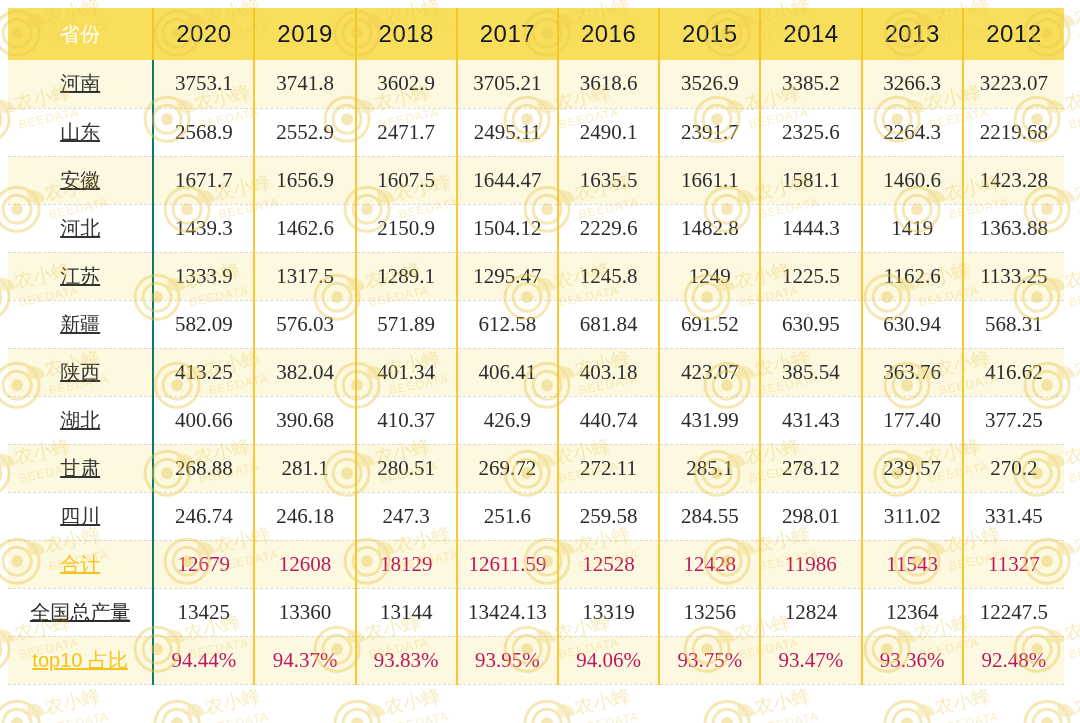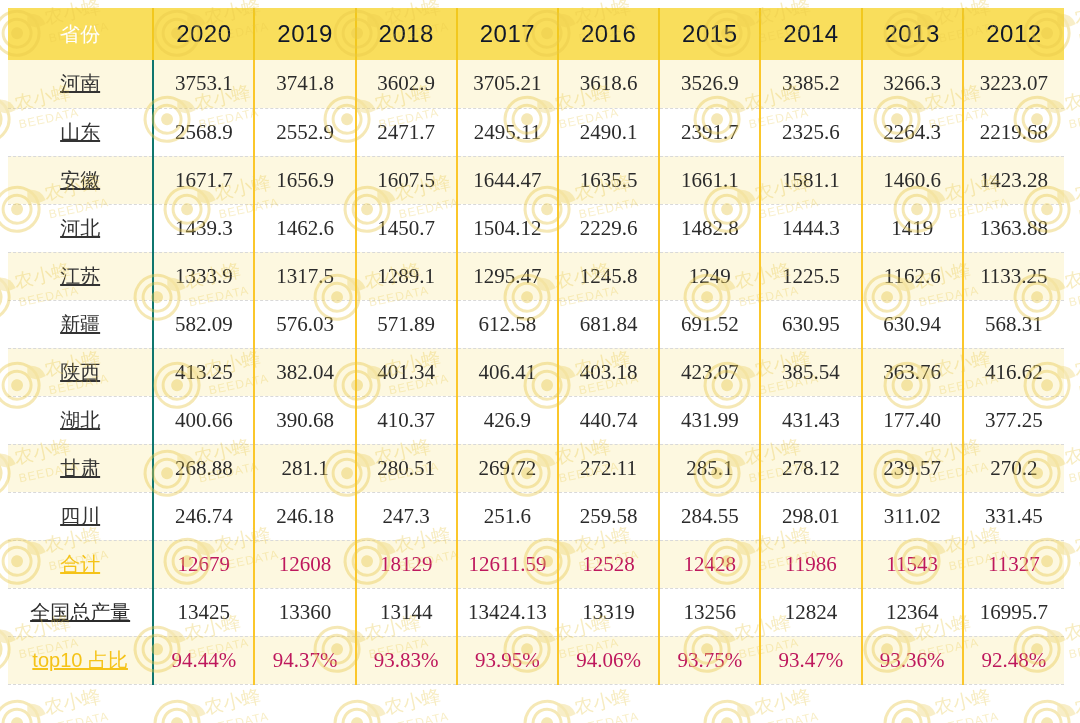--- a/index.html
+++ b/index.html
@@ -169,21 +169,21 @@
           <td>1635.5</td>
           <td>1661.1</td>
           <td>1581.1</td>
           <td>1460.6</td>
           <td>1423.28</td>
         </tr>
         <tr class="even">
           <td class="prov-cell">河北</td>
           <td>1439.3</td>
           <td>1462.6</td>
-          <td>1450.7</td>
+          <td>2150.9</td>
           <td>1504.12</td>
           <td>2229.6</td>
           <td>1482.8</td>
           <td>1444.3</td>
           <td>1419</td>
           <td>1363.88</td>
         </tr>
         <tr class="odd">
           <td class="prov-cell">江苏</td>
           <td>1333.9</td>
@@ -271,21 +271,21 @@
         <tr class="national-row">
           <td class="prov-cell">全国总产量</td>
           <td>13425</td>
           <td>13360</td>
           <td>13144</td>
           <td>13424.13</td>
           <td>13319</td>
           <td>13256</td>
           <td>12824</td>
           <td>12364</td>
-          <td>16995.7</td>
+          <td>12247.5</td>
         </tr>
         <tr class="ratio-row">
           <td class="prov-cell">top10 占比</td>
           <td>94.44%</td>
           <td>94.37%</td>
           <td>93.83%</td>
           <td>93.95%</td>
           <td>94.06%</td>
           <td>93.75%</td>
           <td>93.47%</td>

